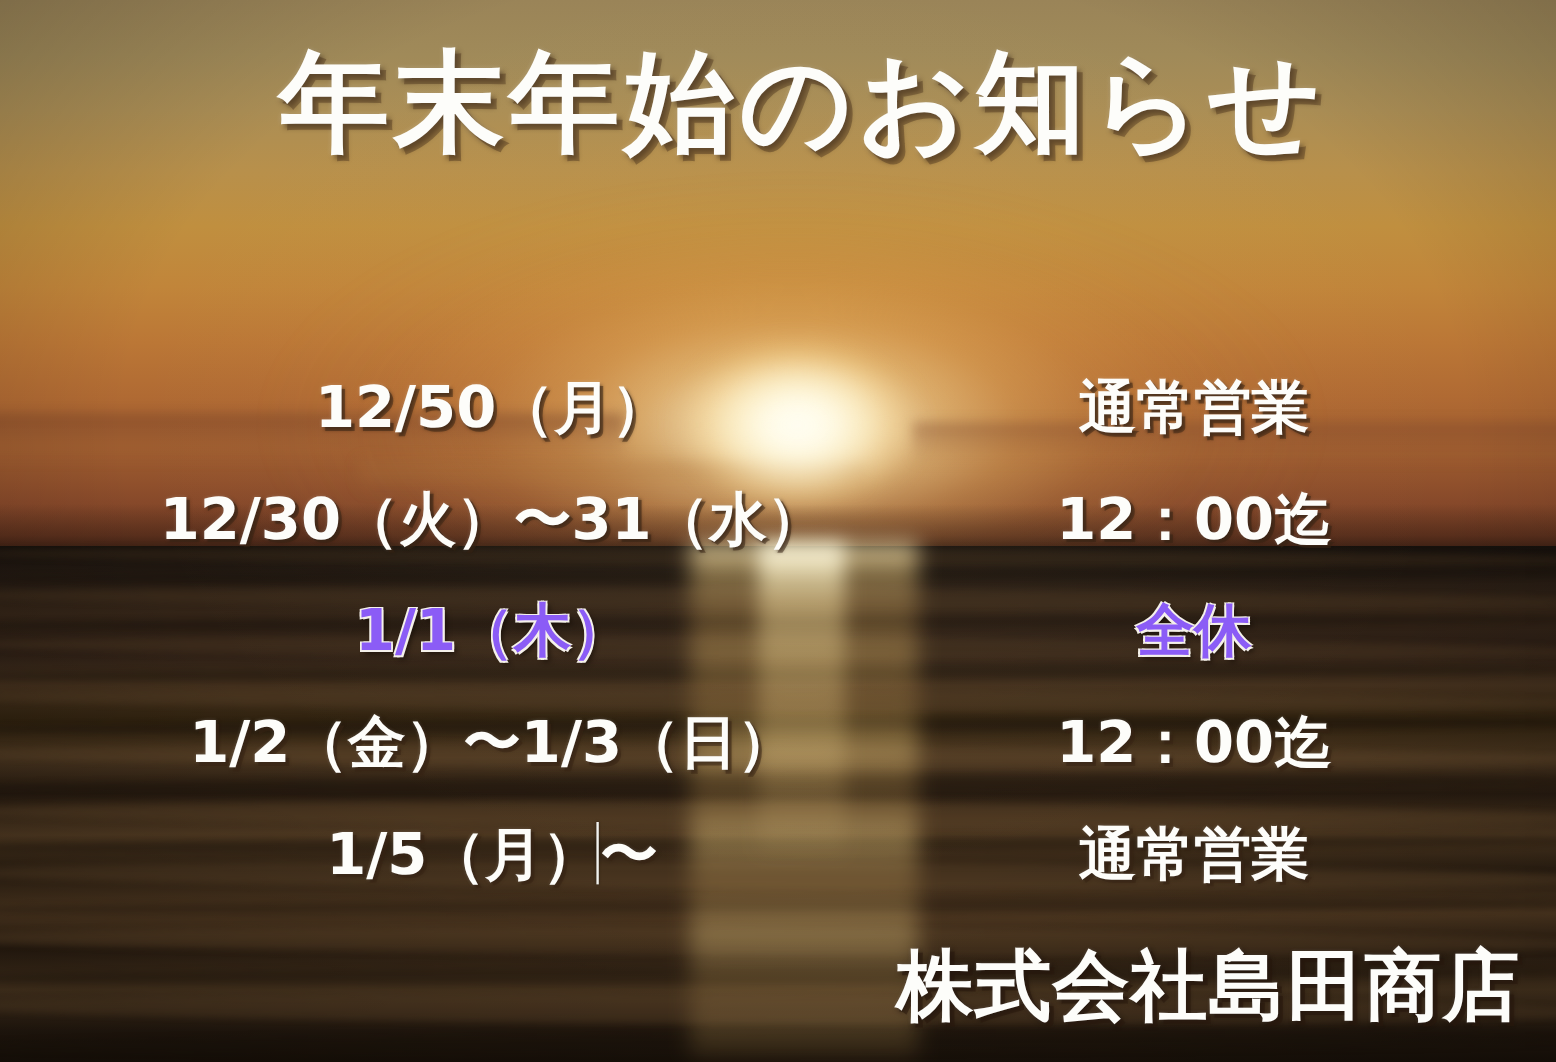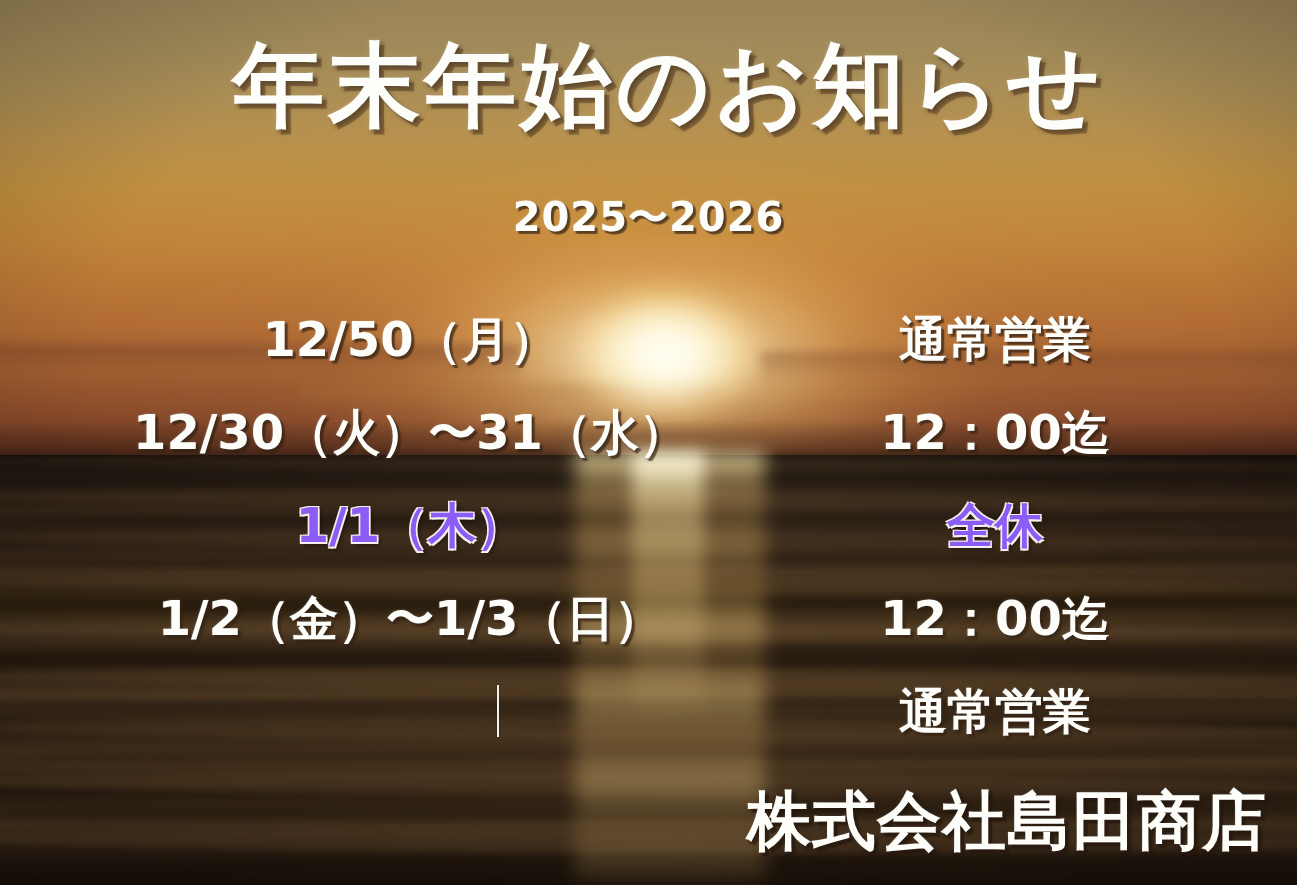--- a/index.html
+++ b/index.html
@@ -277,41 +277,41 @@
       <div class="wave" style="top: 406px; height: 16px; opacity: 0.42; background: rgb(28, 20, 11); transform: rotate(-0.25deg);"></div>
     </div>
   <div class="bg-layer reflection"></div>
   <div class="bg-layer reflection-hot"></div>
   <div class="bg-layer tone"></div>
 
   <div class="txt-layer">
 
     <div class="t" id="title">年末年始のお知らせ</div>
 
-    <div class="t" id="year">2025〜2026</div>
 
 
     <div id="schedule">
         <div class="row">
           <div class="date">12/50（月）</div>
           <div class="hours">通常営業</div>
         </div>
         <div class="row">
           <div class="date">12/30（火）〜31（水）</div>
           <div class="hours">12：00迄</div>
         </div>
         <div class="row is-closed">
           <div class="date">1/1（木）</div>
           <div class="hours">全休</div>
         </div>
         <div class="row">
           <div class="date">1/2（金）〜1/3（日）</div>
           <div class="hours">12：00迄</div>
         </div>
         <div class="row">
+          <div class="date">1/5（月）〜</div>
           <div class="hours">通常営業</div>
         </div>
       </div>
 
     <div id="caret"></div>
 
     <div class="t" id="company">株式会社島田商店</div>
   </div>
 </div>
 

